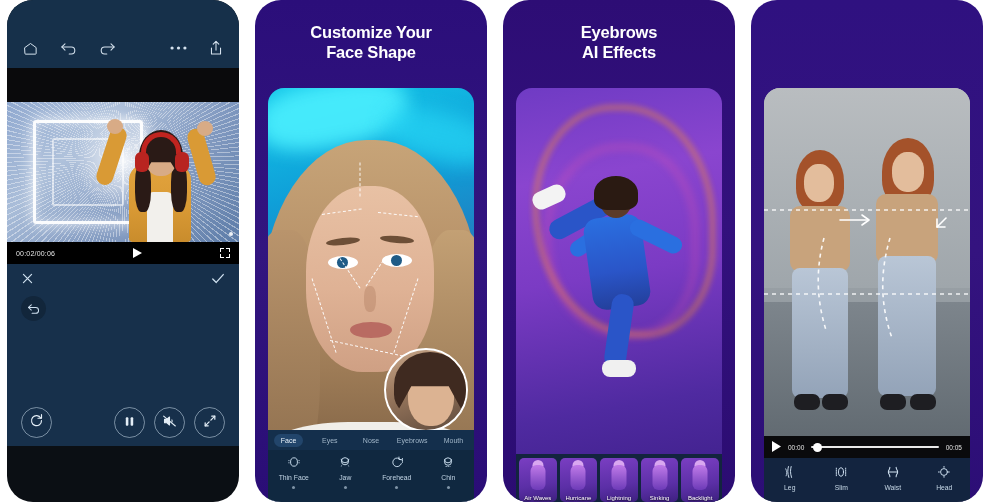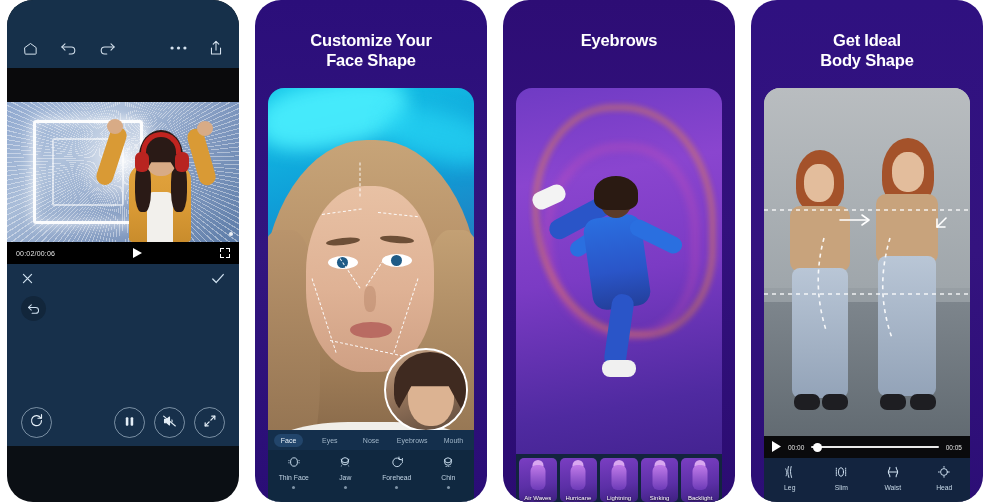--- a/index.html
+++ b/index.html
@@ -135,21 +135,21 @@
   }
   .p1-bottom .gap { flex:1; }
   .cbtn {
     width:31px; height:31px; border-radius:50%;
     border:1.4px solid rgba(200,218,234,.55);
     display:flex; align-items:center; justify-content:center;
     color:#e3edf6;
   }
 
   
-  .promo { padding: 8px; }
+  .promo { padding: 0; }
   .p2 { background: linear-gradient(180deg,#2b0e7a 0%, #32157f 50%, #2a0d76 100%); }
   .p3 { background: linear-gradient(180deg,#2d0d75 0%, #33117d 45%, #2b0c72 100%); }
   .p4 { background: linear-gradient(180deg,#2f1180 0%, #34137f 50%, #2c0e76 100%); }
   .promo-title {
     text-align:center; color:#fff; font-weight:bold;
     font-size:16.5px; line-height:1.22; letter-spacing:-.2px;
     padding: 22px 10px 0 10px;
     height: 86px;
   }
   .promo-stage {
@@ -505,20 +505,21 @@
           <span class="tlab">Chin</span>
           <span class="tdot"></span>
         </span>
       </div>
     </div>
   </div>
 
   <div class="phone p3 promo">
     <div class="promo-title">
       <div>Eyebrows</div>
+      <div>AI Effects</div>
     </div>
 
     <div class="promo-stage">
       <div class="p3-bg"></div>
       <div class="p3-glow"></div>
       <div class="p3-glow2"></div>
       <div>
         <div class="k-leg-up"></div>
         <div class="k-shoe-a"></div>
         <div class="k-arm2"></div>
@@ -554,24 +555,20 @@
         <span class="eff">
           <span class="ehead"></span>
             <span class="efig"></span>
           <span class="elab">Backlight</span>
         </span>
       </div>
     </div>
   </div>
 
   <div class="phone p4 promo">
-    <div class="promo-title">
-      <div>Get Ideal</div>
-      <div>Body Shape</div>
-    </div>
 
     <div class="promo-stage">
       <div class="p4-bg"></div>
       <div class="p4-wall"></div>
       <div class="p4-floor"></div>
 
       <div class="g1">
         <div class="g-hair"></div>
           <div class="g-face"></div>
         <div class="g-top"></div>

